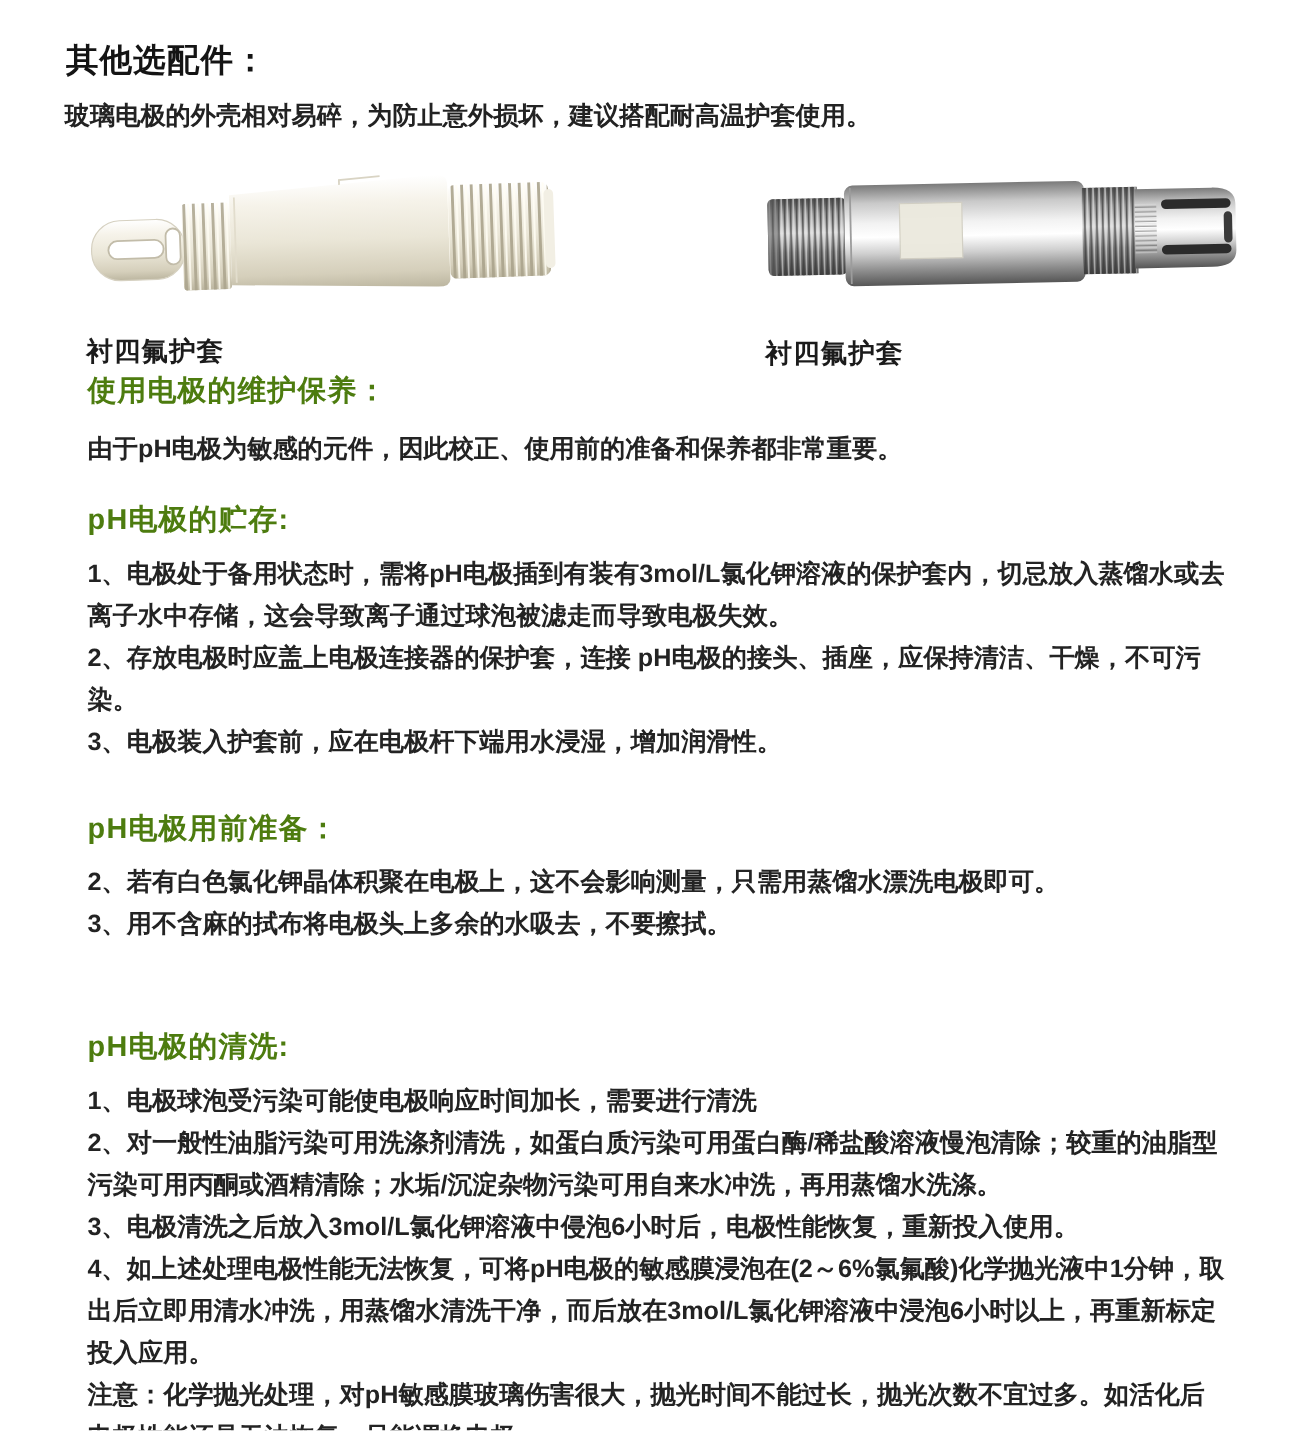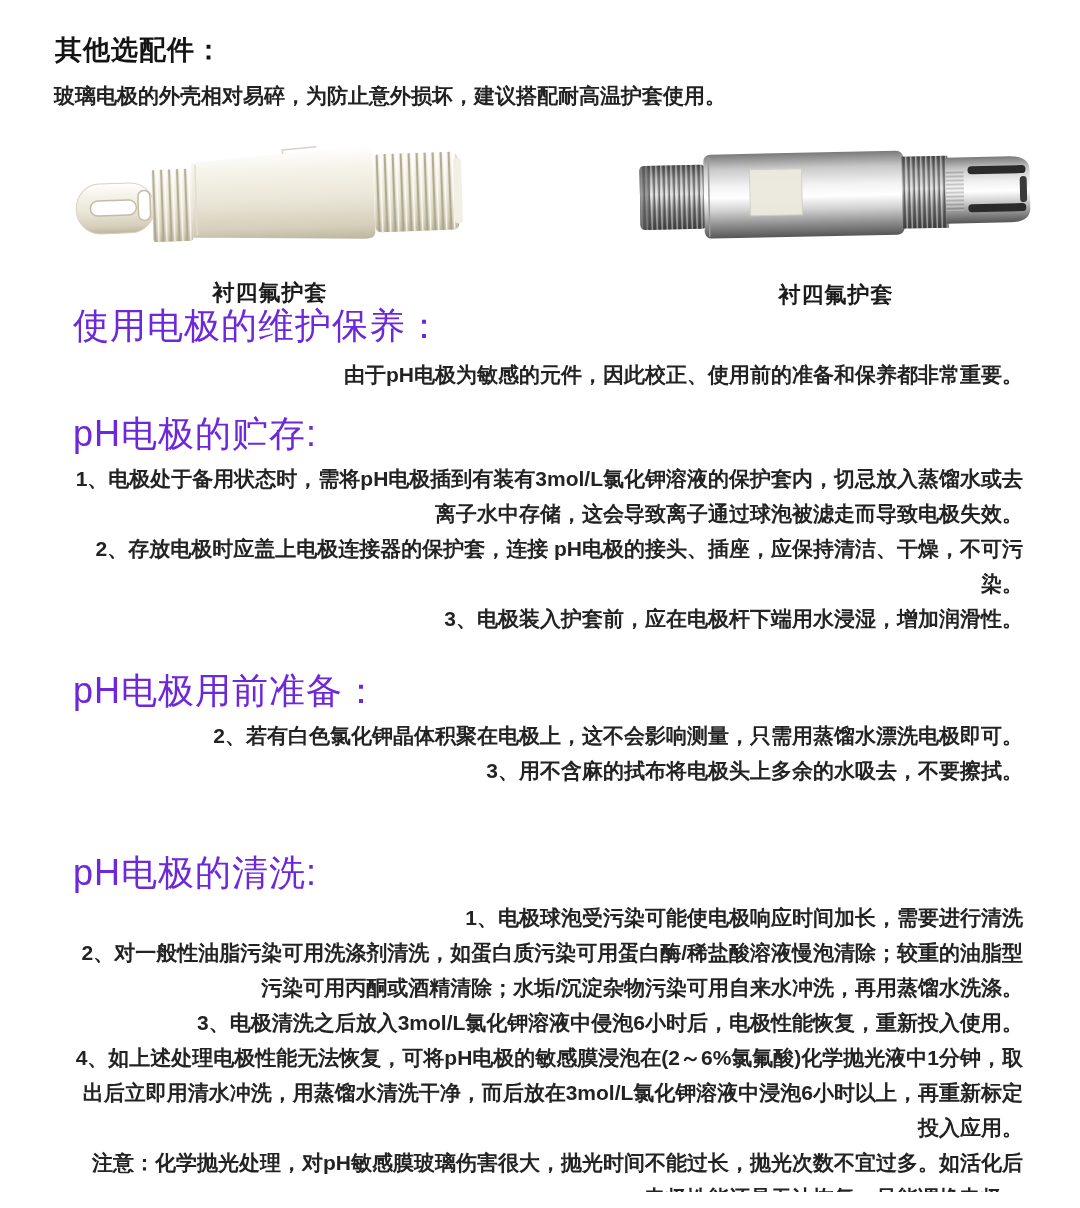--- a/index.html
+++ b/index.html
@@ -25,21 +25,20 @@
   .intro-desc {
     position: absolute;
     left: 54px;
     top: 82px;
     font-size: 21px;
     font-weight: 600;
     color: #222222;
   }
   .product {
     position: absolute;
-    text-align: center;
   }
   .product-left  { left: 72px;  top: 140px; width: 396px; }
   .product-right { left: 638px; top: 150px; width: 396px; }
   .product svg { display: block; }
   .product-left svg  { transform: rotate(-2deg); }
   .product-right svg { transform: rotate(-1.2deg); }
   .product-label {
     display: block;
     font-size: 22px;
     font-weight: 700;
@@ -47,33 +46,32 @@
     letter-spacing: 1px;
   }
   .product-left  .product-label { margin-top: 26px; }
   .product-right .product-label { margin-top: 40px; }
   .sec {
     position: absolute;
     left: 73px;
     width: 950px;
   }
   .sec-title {
-    font-size: 36px;
+    font-size: 24px;
     line-height: 36px;
-    font-weight: 400;
-    color: #6d28d9;
+    font-weight: 700;
+    color: #4d7c0f;
     letter-spacing: 1px;
   }
   .sec-body { margin-top: 9px; }
   .sec-body p {
     font-size: 21px;
     line-height: 35px;
     font-weight: 600;
     color: #232323;
-    text-align: right;
   }
   #sec-maintenance { top: 308px; }
   #sec-maintenance .sec-body { margin-top: 13px; }
   #sec-storage  { top: 416px; }
   #sec-prepare  { top: 673px; }
   #sec-clean    { top: 855px; }
 </style>
 </head>
 <body>
 

